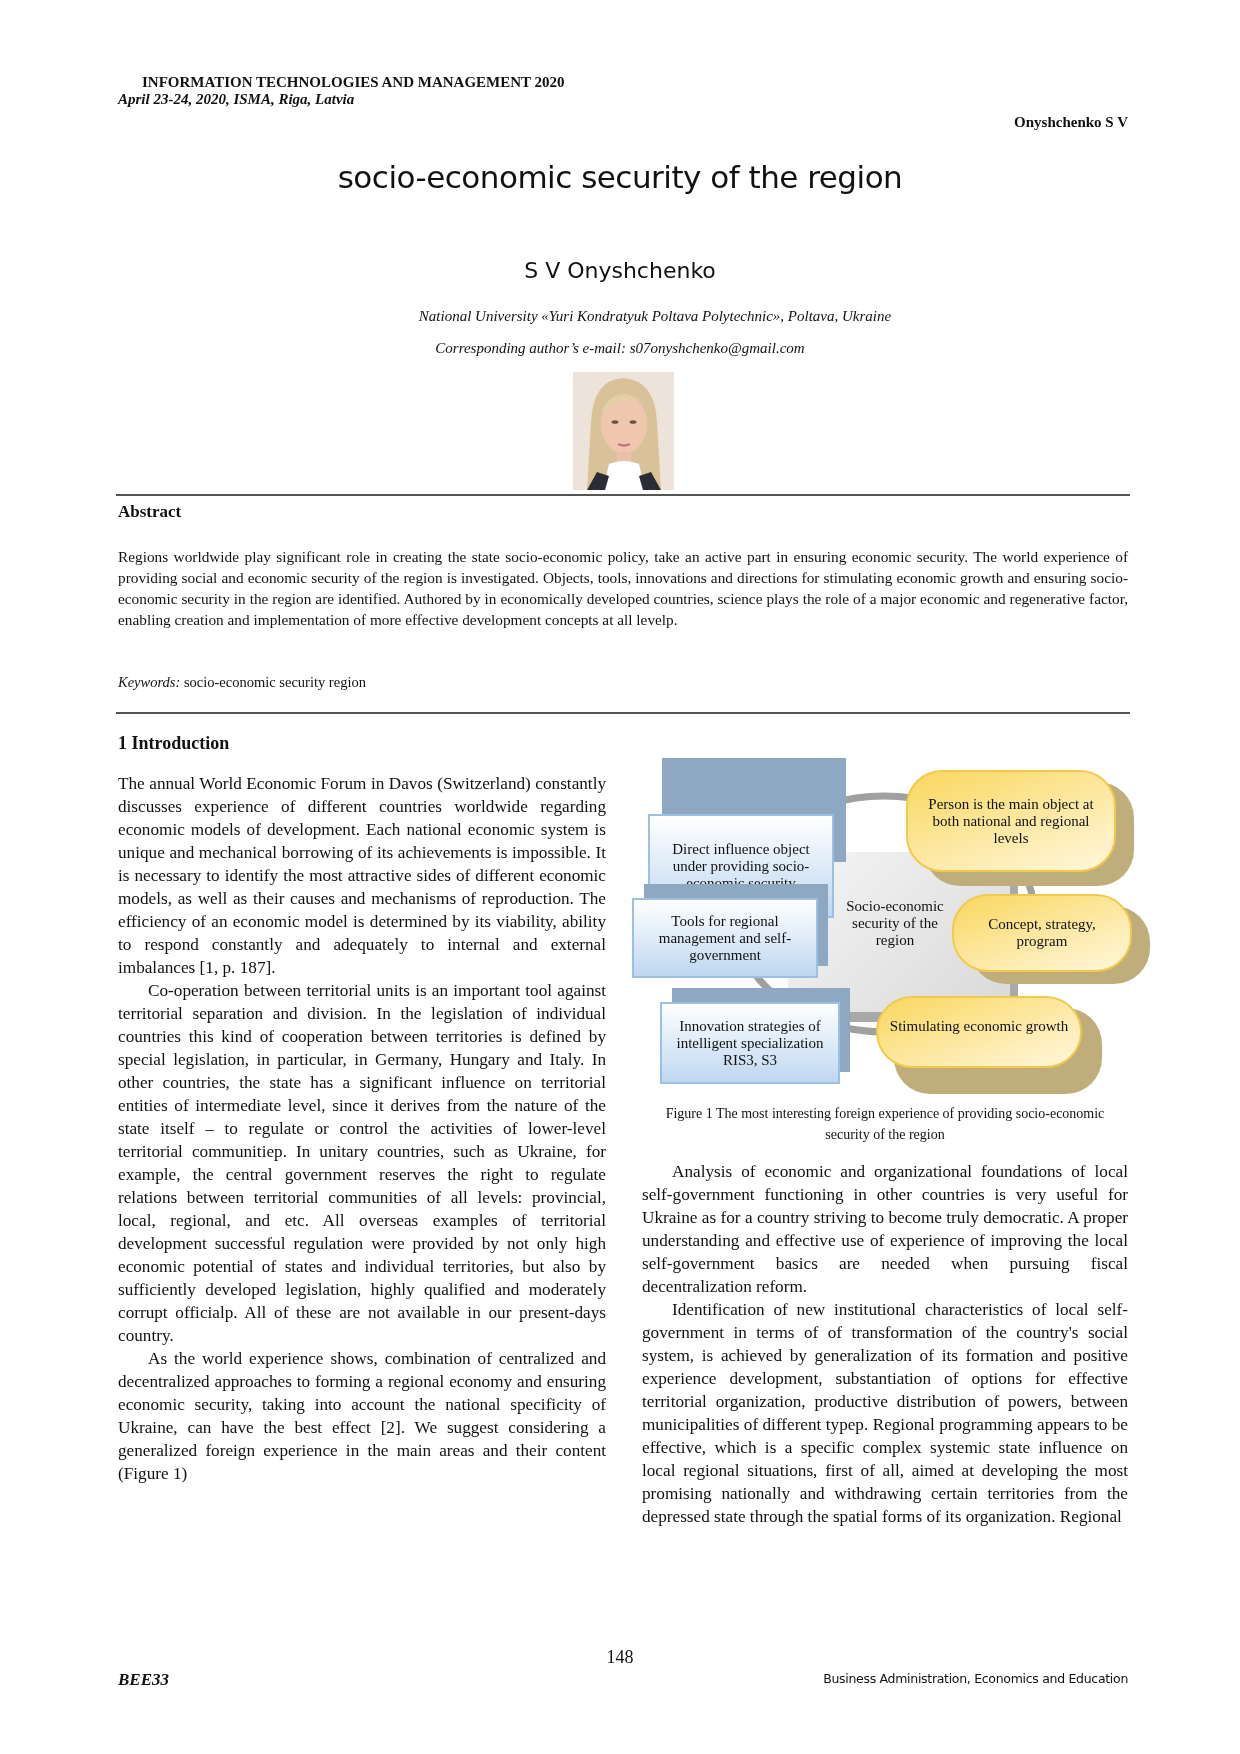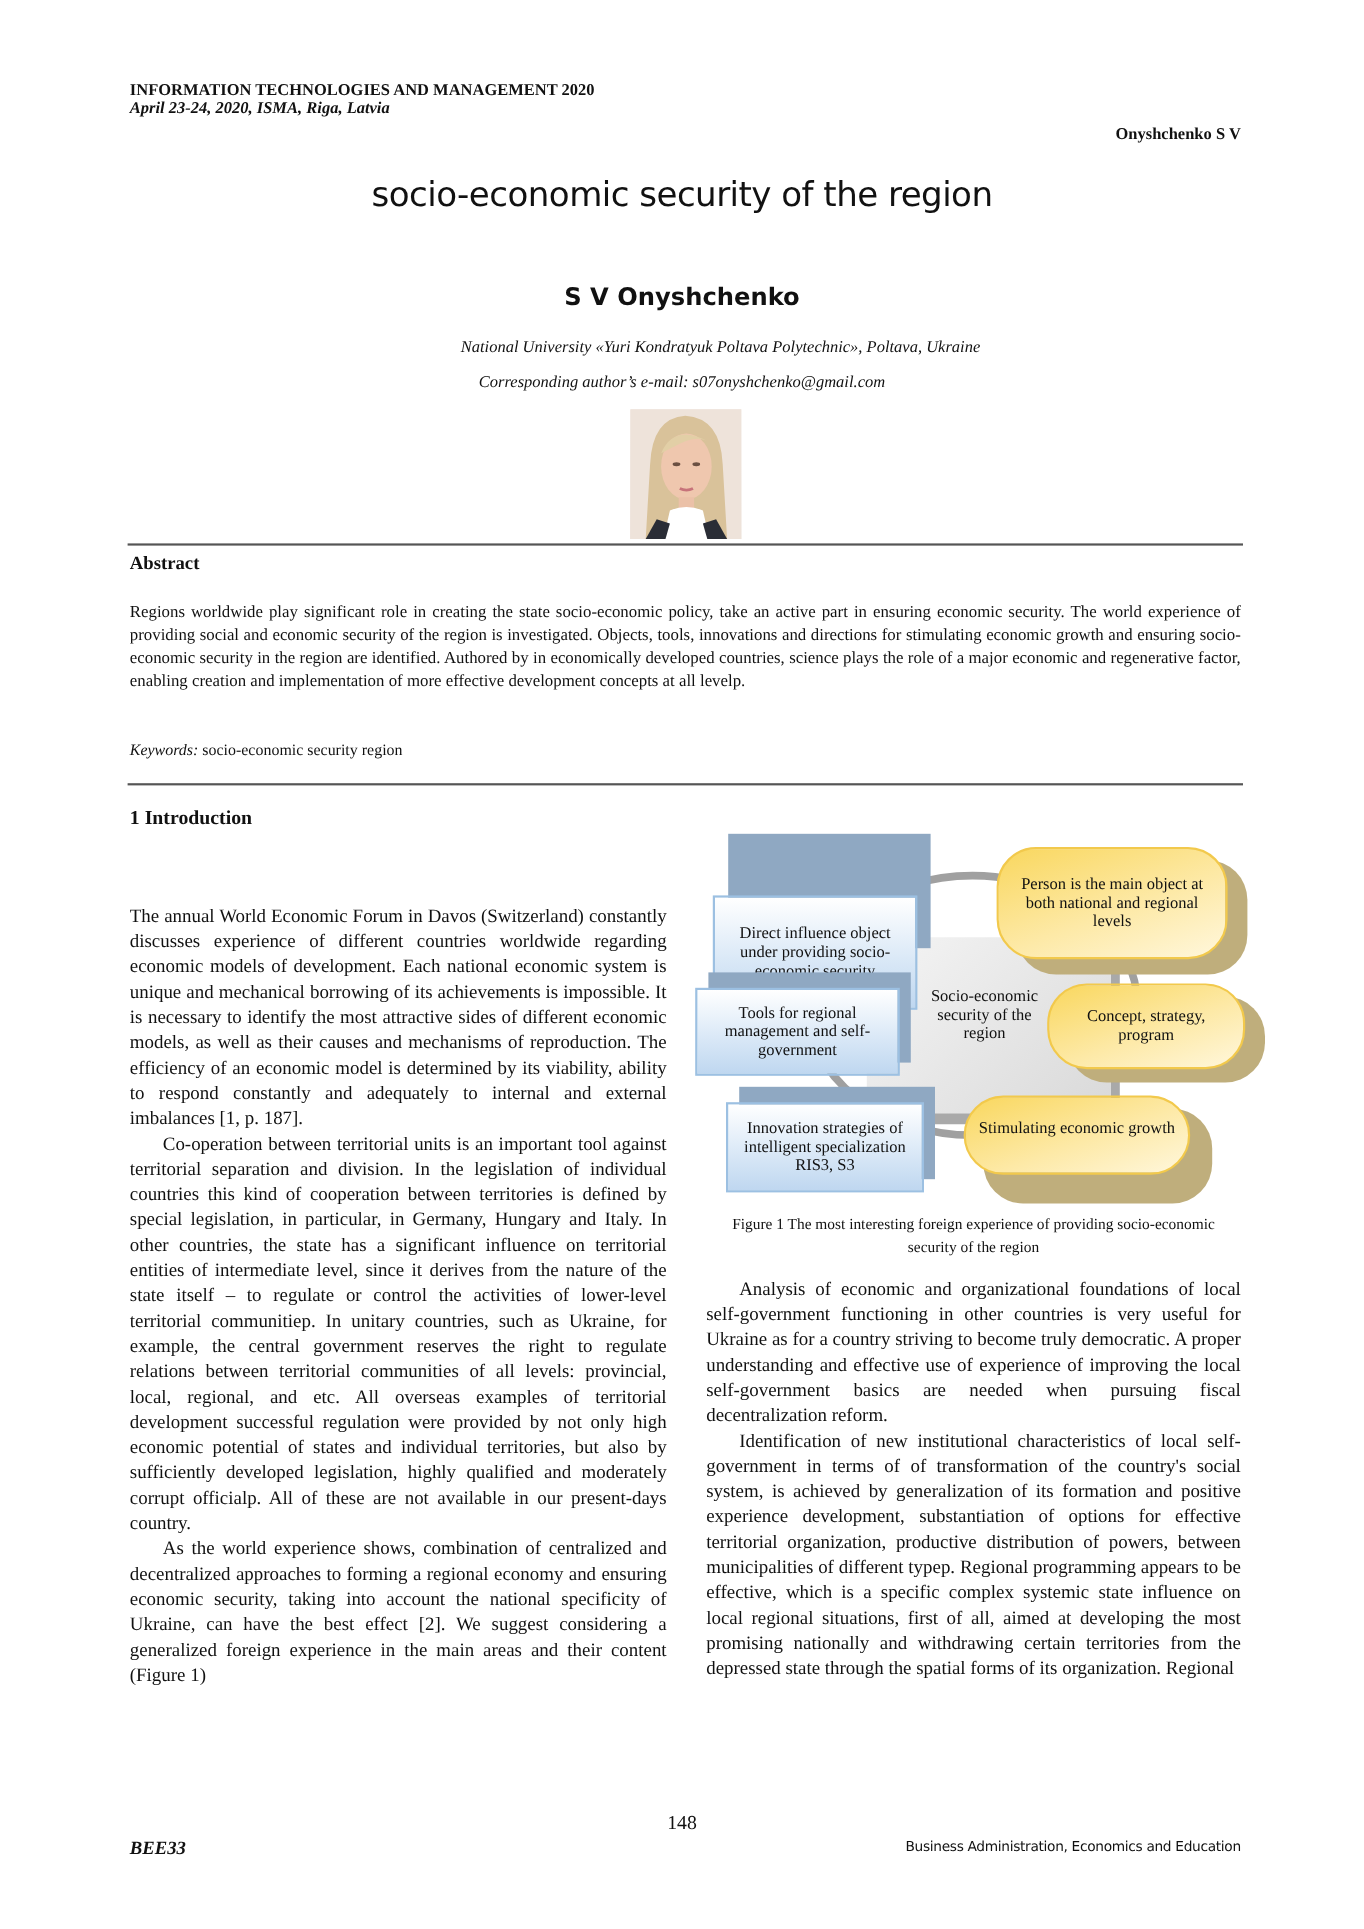--- a/index.html
+++ b/index.html
@@ -1,43 +1,43 @@
 <!DOCTYPE html>
 <html><head>
 <meta charset="utf-8">
 <style>
   html, body { margin: 0; padding: 0; background: #ffffff; }
   body { width: 1240px; height: 1754px; position: relative; overflow: hidden;
          font-family: "Liberation Serif", serif; color: #111; }
   .abs { position: absolute; }
   .hdr { left: 118px; top: 74px; font-size: 15px; line-height: 17px; }
-  .hdr .l2 { font-weight: bold; }
+  .hdr .l2 { font-weight: bold; margin-left: 24px; }
   .hdr .l3 { font-weight: bold; font-style: italic; }
   .hdr sup { font-size: 9px; }
   .hdr-author { right: 112px; top: 114px; font-size: 15px; font-weight: bold; }
   .title { left: 0; width: 1240px; top: 160px; text-align: center;
            font-family: "DejaVu Sans", sans-serif; font-size: 31px; line-height: 34px;
            font-weight: normal; letter-spacing: -0.5px; }
   .author { left: 0; width: 1240px; top: 258px; text-align: center;
-            font-family: "DejaVu Sans", sans-serif; font-weight: bold; font-size: 22px; }
+            font-family: "DejaVu Sans", sans-serif; font-weight: normal; font-size: 22px; }
   .affil { left: 0; width: 1240px; top: 308px; text-align: center; font-style: italic; font-size: 15px; padding-left: 35px; }
   .email { left: 0; width: 1240px; top: 340px; text-align: center; font-style: italic; font-size: 15px; }
   .photo { left: 573px; top: 372px; width: 101px; height: 118px; overflow: hidden;
            background: linear-gradient(180deg, #efe4dc 0%, #e9dbd0 100%); }
   .rule { left: 116px; width: 1014px; height: 2px; background: #555; }
   .h-abs { left: 118px; top: 502px; font-weight: bold; font-size: 17px; }
   .abstract { left: 118px; top: 546px; width: 1010px; font-size: 15.3px; line-height: 21px;
               text-align: justify; }
   .keywords { left: 118px; top: 674px; font-size: 14.5px; }
   .keywords i { font-style: italic; }
   .h-intro { left: 118px; top: 733px; font-weight: bold; font-size: 18px; }
   .col { font-size: 17.2px; line-height: 23px; text-align: justify; width: 488px; }
   .col p { margin: 0; }
   .col p.ind { text-indent: 30px; }
-  .col-left { left: 118px; top: 821px; }
+  .col-left { left: 118px; top: 772px; }
   .col-right { left: 642px; top: 1160px; width: 486px; }
   .fig { left: 638px; top: 746px; width: 492px; height: 332px; }
   .caption { left: 642px; top: 1103px; width: 486px; text-align: center; font-size: 14px; line-height: 21px; }
   .pagenum { left: 0; width: 1240px; top: 1647px; text-align: center; font-size: 18px; }
   .foot-l { left: 118px; top: 1670px; font-weight: bold; font-size: 17px; font-style: italic; }
   .foot-r { right: 112px; top: 1671px; font-family: "DejaVu Sans", sans-serif; font-size: 12.5px; letter-spacing: -0.3px; }
   
   .box { position: absolute; box-sizing: border-box; border: 2px solid #9cc0e2;
          background: linear-gradient(180deg, #ffffff 0%, #dbe9f7 55%, #bfd7f0 100%);
          font-size: 15px; line-height: 17px; text-align: center; display: flex;

